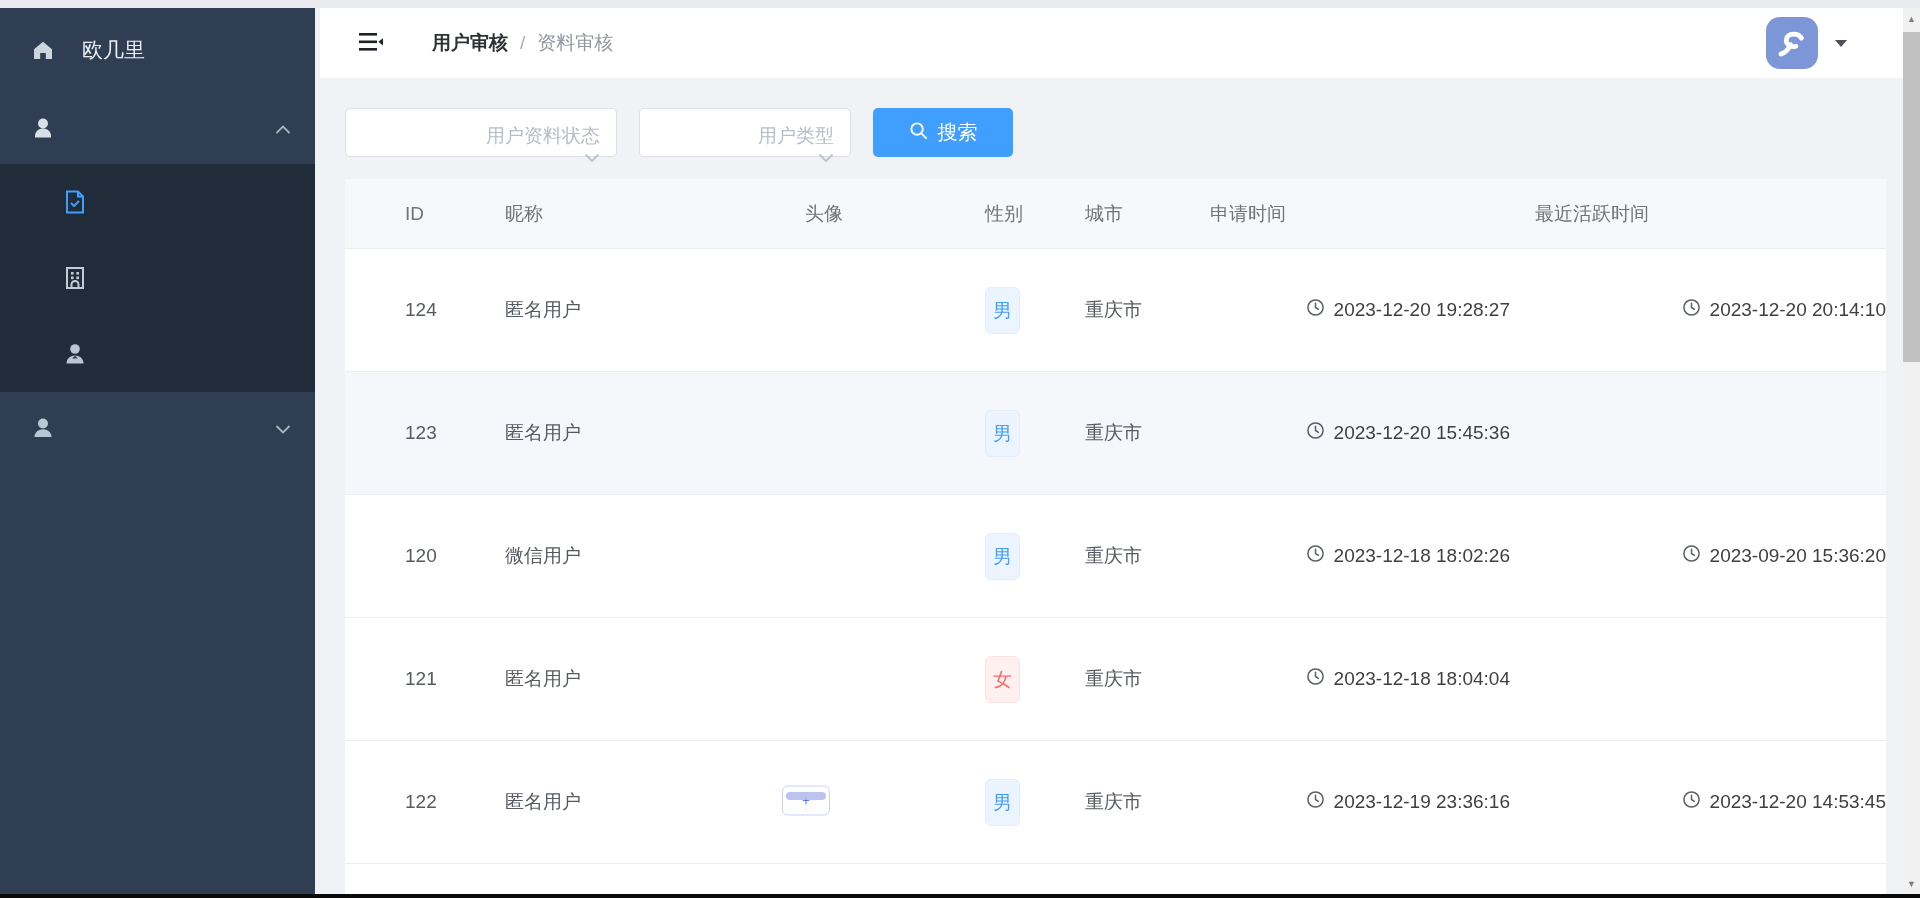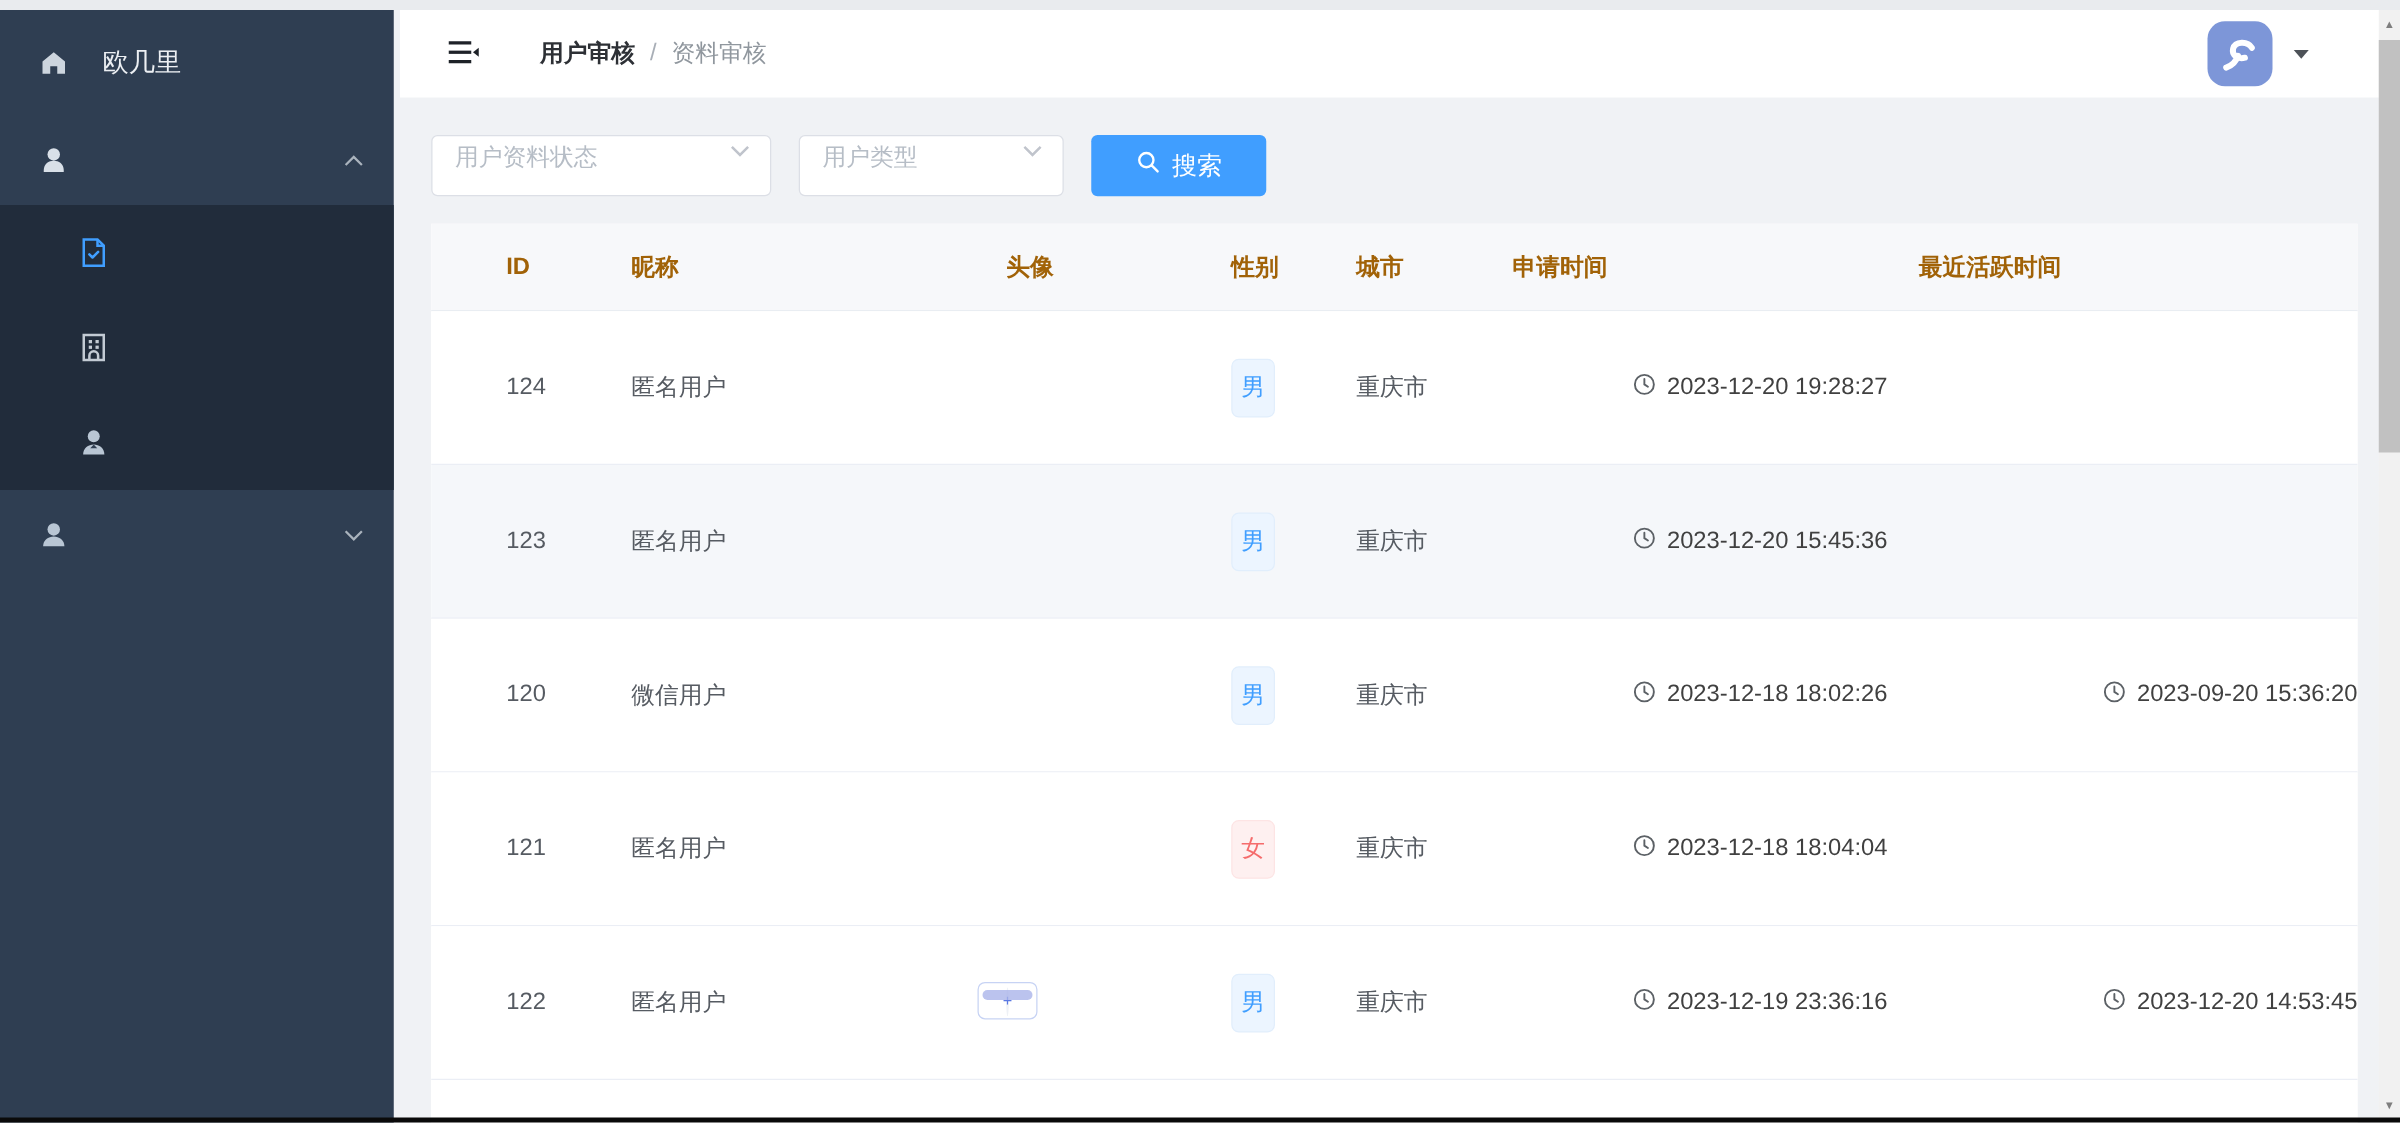--- a/index.html
+++ b/index.html
@@ -33,36 +33,36 @@
   .crumb-leaf { color:#90979e; }
   .user-area { margin-left:auto; margin-right:60px; display:flex; align-items:center; gap:16px; }
   .avatar-badge { width:52px; height:52px; border-radius:14px; background:#7d96d8; display:flex;
     align-items:center; justify-content:center; cursor:pointer; }
   .caret { cursor:pointer; display:flex; }
 
   
   .content { position:absolute; left:315px; top:78px; width:1588px; height:820px; }
   .filters { display:flex; align-items:center; gap:22px; margin:30px 0 0 30px; }
   .select { width:272px; height:49px; background:#fff; border:1px solid #dcdfe6; border-radius:5px;
-    display:flex; align-items:flex-start; justify-content:space-between; padding:4px 16px 0 18px; cursor:pointer; }
+    display:flex; align-items:flex-end; justify-content:space-between; padding:14px 16px 0 18px; cursor:pointer;flex-direction:column; }
   .select.narrow { width:212px; }
   .placeholder { color:#b6bdc6; font-size:19px; }
   .search-btn { width:140px; height:49px; border:none; border-radius:5px; background:#409eff; color:#fff;
     font-size:20px; display:flex; align-items:center; justify-content:center; gap:10px; cursor:pointer;
     font-family:inherit; }
 
   
   .table-card { margin:22px 0 0 30px; width:1541px; background:#fff; }
   .trow { display:grid; grid-template-columns:135px 300px 180px 100px 125px 325px 1fr; align-items:center;
     height:123px; border-bottom:1px solid #ebeef5; background:#fff; }
   .trow.head { height:70px; background:#f7f8fa; border-bottom:1px solid #e9edf2; }
   .trow.striped { background:#f5f7fa; }
   .cell { padding-left:25px; font-size:19px; color:#565b62; }
   .cell.first { padding-left:60px; }
-  .head .cell { color:#a16207; font-weight:700; }
+  .head .cell { color:#737373; font-weight:400; }
   .time-cell { display:flex; align-items:center; gap:9px; color:#404040;justify-content:flex-end; }
 
   .avatar { width:76px; height:76px; border-radius:50%; overflow:hidden; position:relative; flex:0 0 76px; }
   .avatar.sunset-mountains { background:
       radial-gradient(ellipse 11px 19px at 41% 70%, #2e2a26 60%, rgba(0,0,0,0) 61%),
       radial-gradient(ellipse 13px 22px at 60% 64%, #26242a 60%, rgba(0,0,0,0) 61%),
       linear-gradient(180deg,#9fb3c4 0%,#e6b87b 30%,#cf9c5f 48%,#9a9ba0 62%,#6a6d72 80%,#4a4d52 100%); }
   .avatar.indoor-scene { background:
       repeating-linear-gradient(115deg, rgba(0,0,0,0) 0 10px, rgba(70,80,75,.30) 10px 13px),
       radial-gradient(circle at 50% 70%, rgba(190,120,100,.45) 0 9%, rgba(0,0,0,0) 10%),
@@ -243,20 +243,27 @@
           <span class="cell"><span class="avatar sunset-mountains"></span></span>
           <span class="cell"><span class="tag male">男</span></span>
           <span class="cell">重庆市</span>
           <span class="cell time-cell">
             <span><svg width="19" height="19" viewBox="0 0 20 20">
                 <circle cx="10" cy="10" r="8" fill="none" stroke="#5c6166" stroke-width="1.6"></circle>
                 <path d="M10 5.5V10l3 2" fill="none" stroke="#5c6166" stroke-width="1.6" stroke-linecap="round"></path>
               </svg></span>
             <span>2023-12-20 19:28:27</span>
           </span>
+          <span class="cell time-cell">
+            <span><svg width="19" height="19" viewBox="0 0 20 20">
+                <circle cx="10" cy="10" r="8" fill="none" stroke="#5c6166" stroke-width="1.6"></circle>
+                <path d="M10 5.5V10l3 2" fill="none" stroke="#5c6166" stroke-width="1.6" stroke-linecap="round"></path>
+              </svg></span>
+            <span>2023-12-20 20:14:10</span>
+          </span>
         </div>
         <div class="trow striped">
           <span class="cell first">123</span>
           <span class="cell">匿名用户</span>
           <span class="cell"><span class="avatar sunset-mountains"></span></span>
           <span class="cell"><span class="tag male">男</span></span>
           <span class="cell">重庆市</span>
           <span class="cell time-cell">
             <span><svg width="19" height="19" viewBox="0 0 20 20">
                 <circle cx="10" cy="10" r="8" fill="none" stroke="#5c6166" stroke-width="1.6"></circle>

